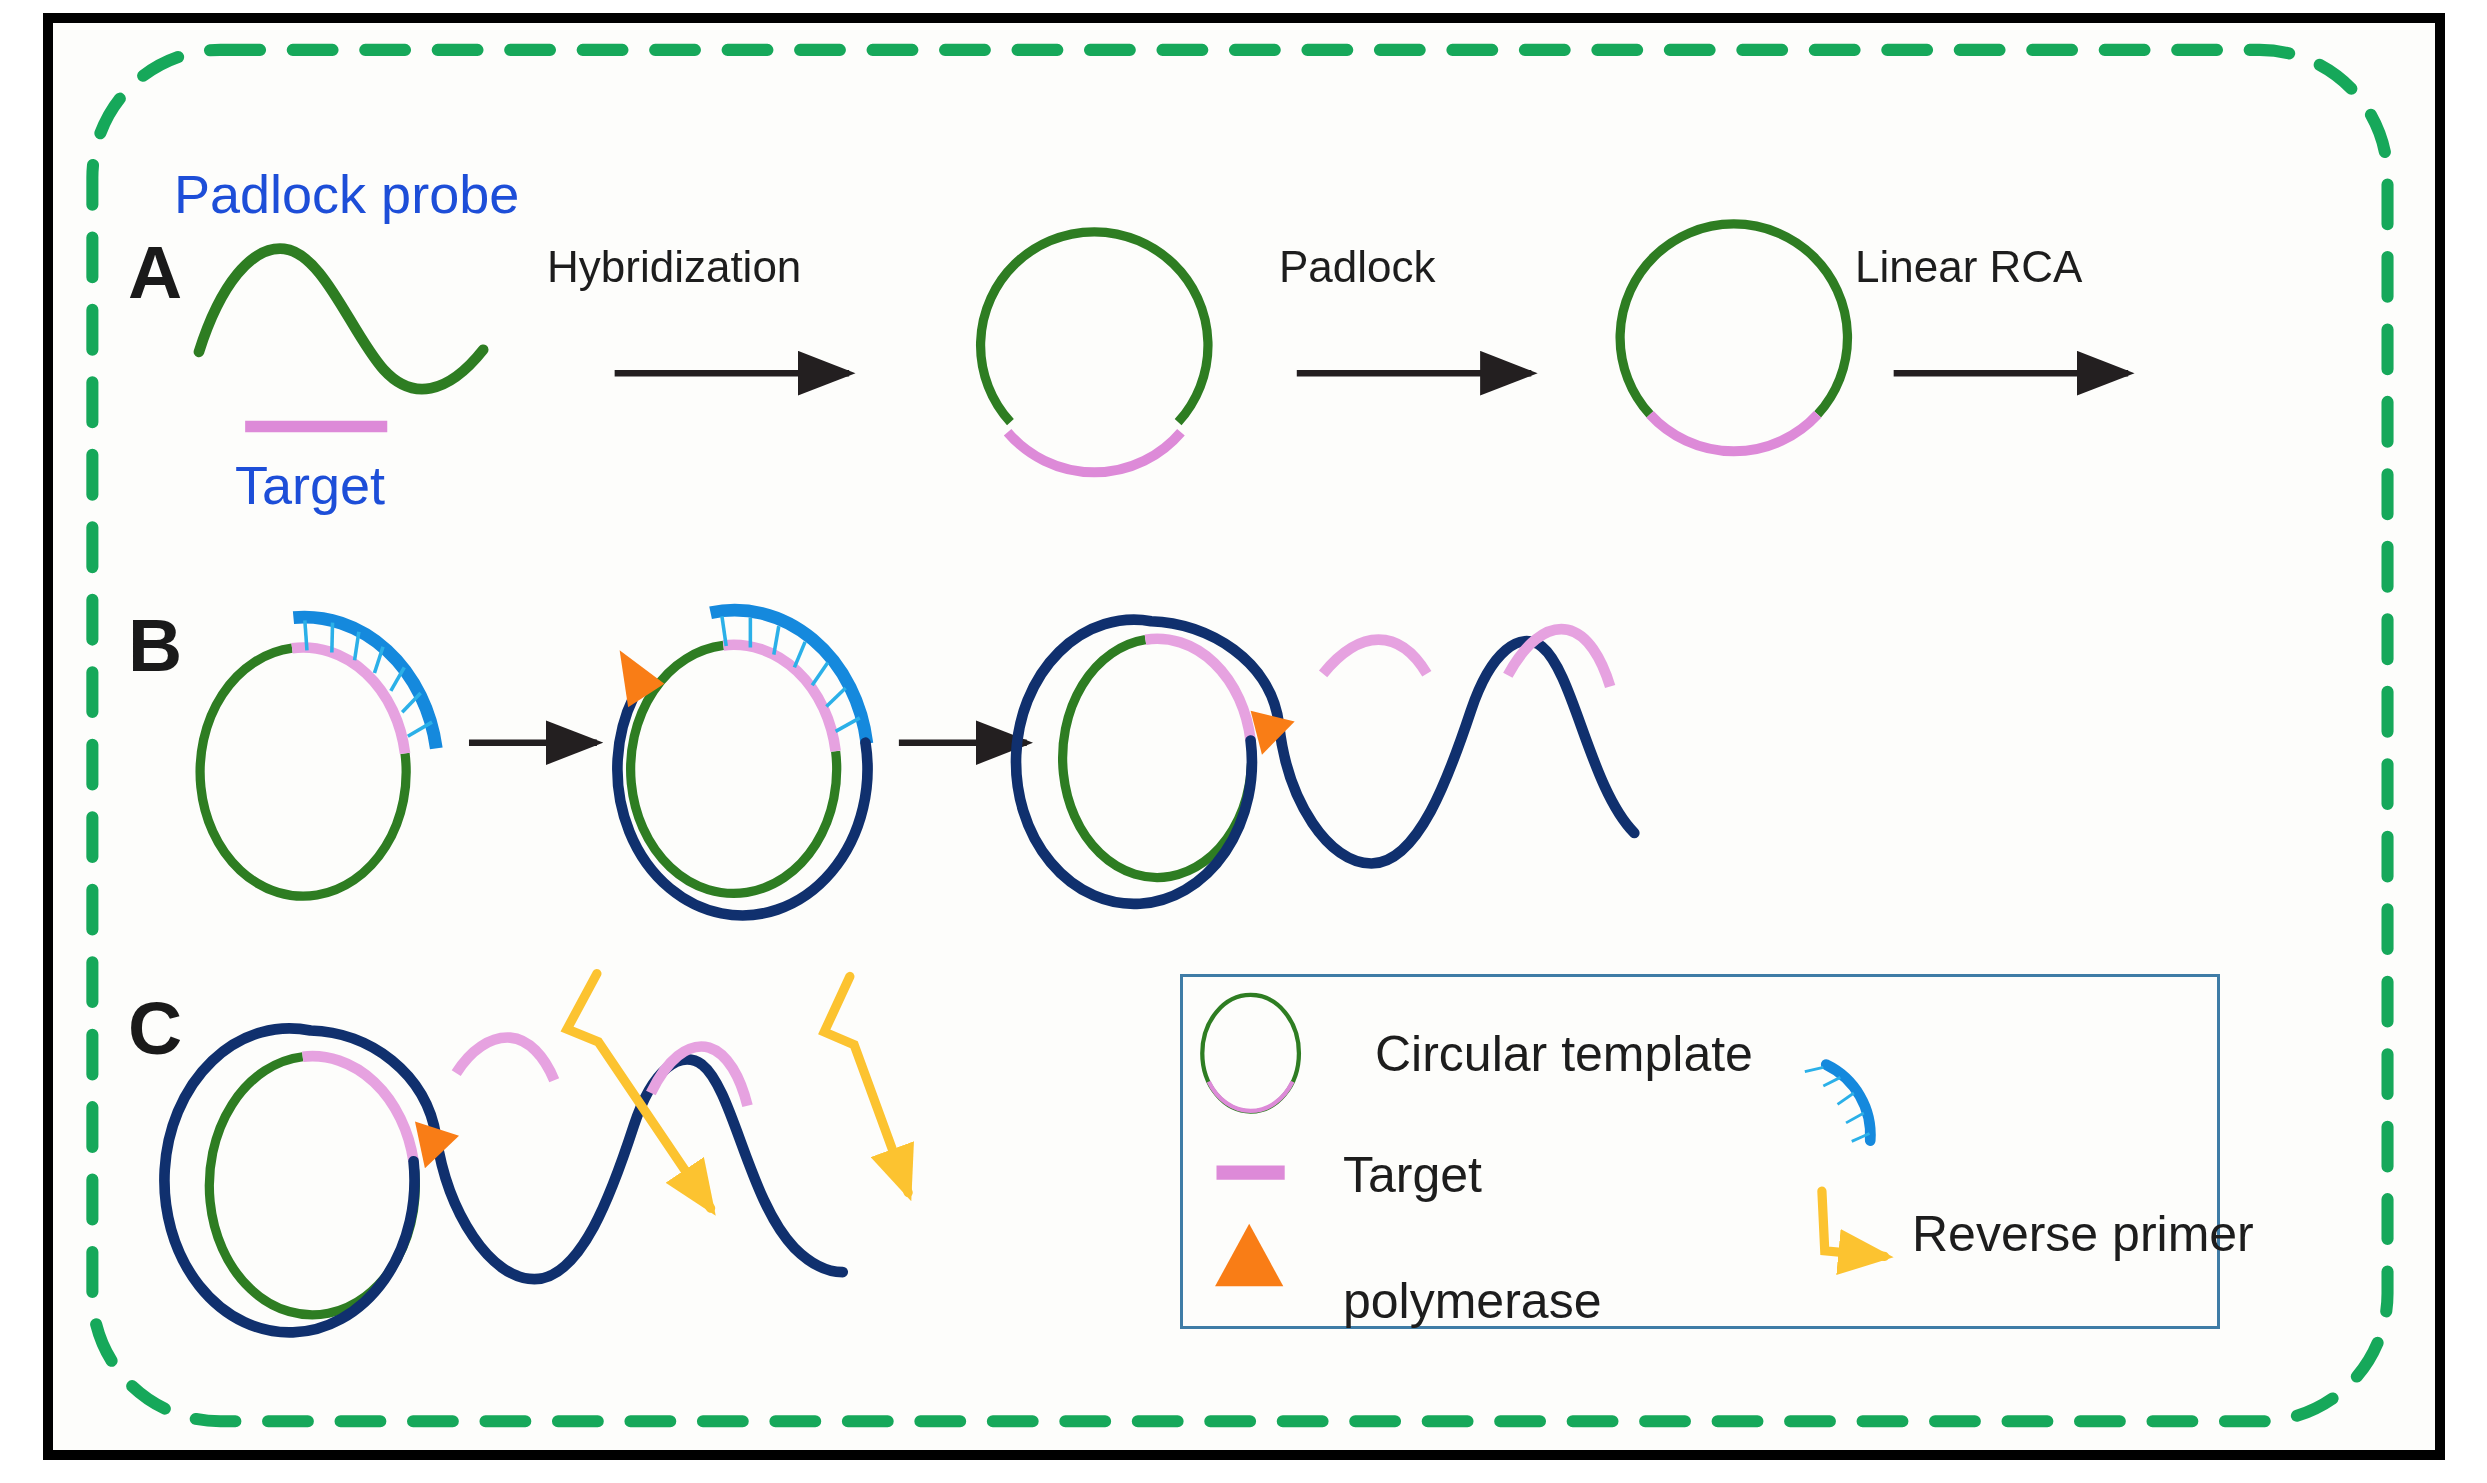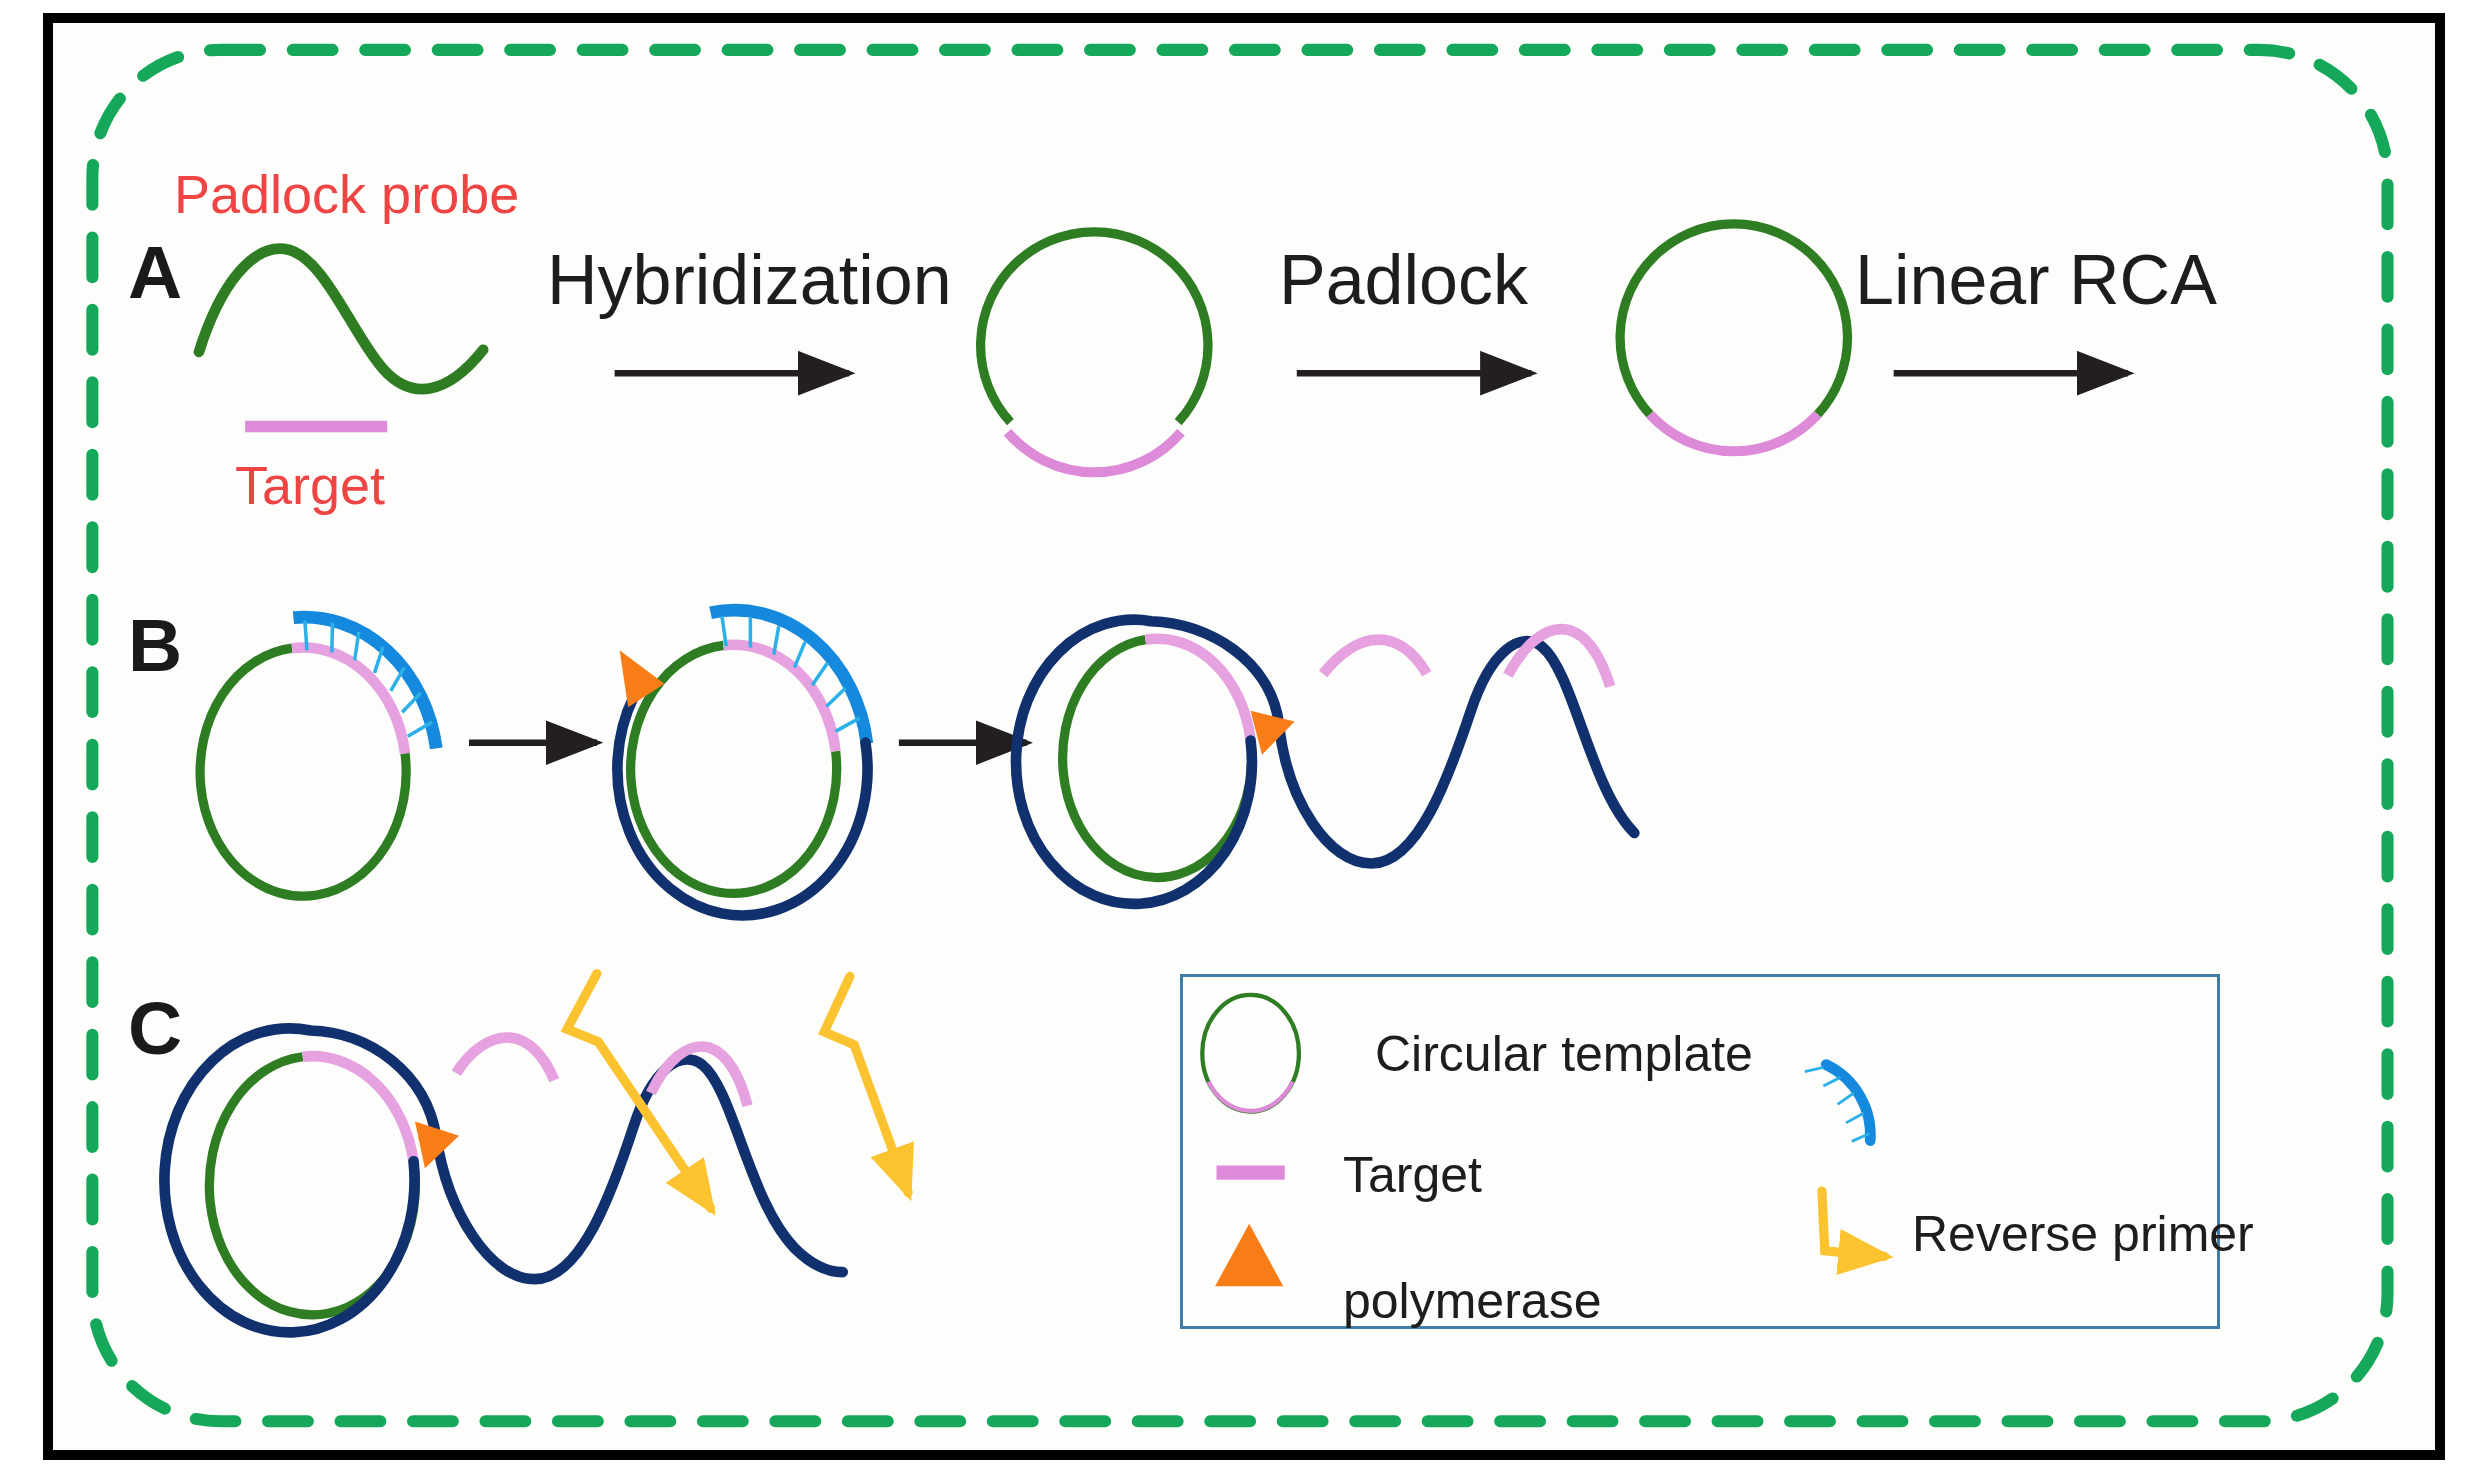--- a/index.html
+++ b/index.html
@@ -32,32 +32,32 @@
     position: absolute;
     font-family: "Liberation Sans", sans-serif;
     font-size: 75px;
     font-weight: 700;
     color: #1a1a1a;
     line-height: 1;
   }
   .step-label {
     position: absolute;
     font-family: "Liberation Sans", sans-serif;
-    font-size: 70px;
+    font-size: 44px;
     font-weight: 400;
     color: #1d1d1d;
     white-space: nowrap;
     line-height: 1;
   }
   .caption-text {
     position: absolute;
     font-family: "Liberation Sans", sans-serif;
     font-size: 54px;
     font-weight: 400;
-    color: #ef4444;
+    color: #1d4ed8;
     white-space: nowrap;
     line-height: 1;
   }
   
   #legend-box {
     position: absolute;
     left: 1180px;
     top: 974px;
     width: 1040px;
     height: 355px;

